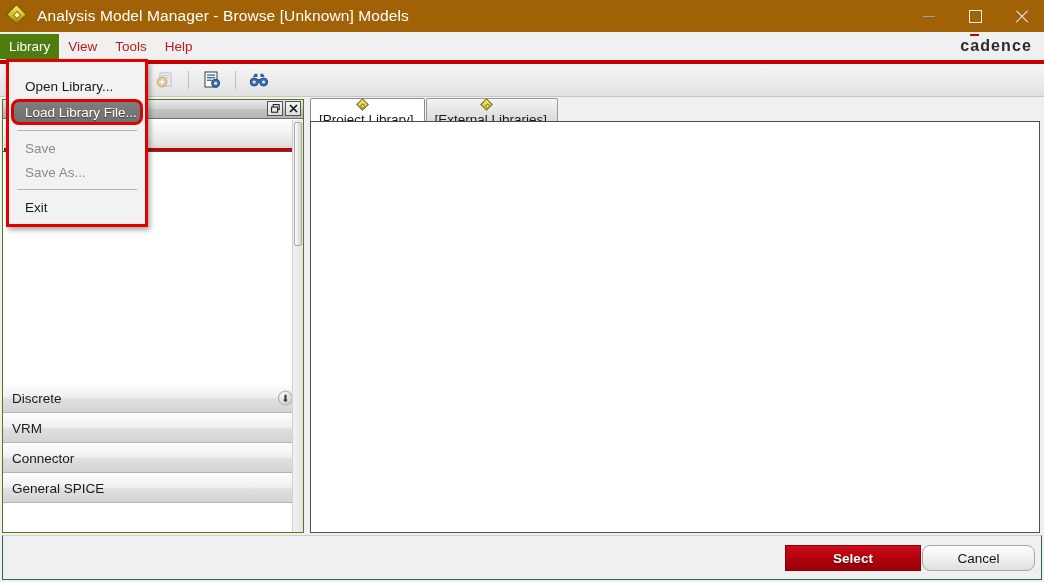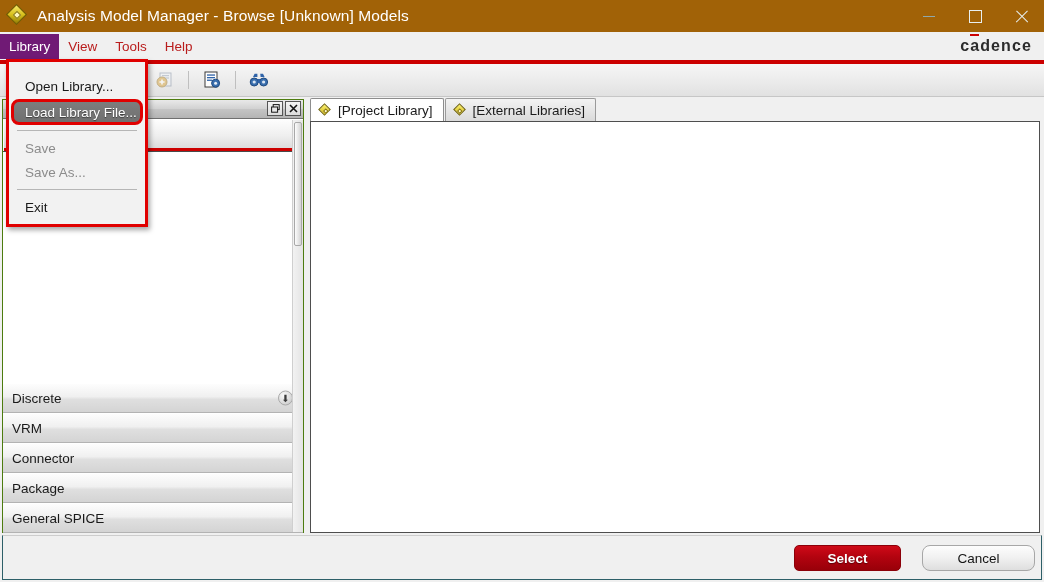--- a/index.html
+++ b/index.html
@@ -72,21 +72,21 @@
     width: 1044px; height: 28px;
     background: #f0f0f0;
     display: flex; align-items: center;
   }
   .menu-item {
     padding: 4px 9px;
     font-size: 13.5px;
     color: #b91c1c;
     line-height: 17px;
   }
-  .menu-item.active { background: #701a75; color: #ffffff; }
+  .menu-item.active { background: #4d7c0f; color: #ffffff; }
   .brand {
     position: absolute; right: 12px; top: 50%;
     transform: translateY(-50%);
     font-size: 16px; font-weight: bold;
     color: #2c2c2c;
     letter-spacing: 1.1px;
   }
   .brand .macron {
     position: relative;
   }
@@ -200,20 +200,21 @@
   .tab {
     height: 24px;
     display: flex; align-items: center;
     padding: 0 10px 0 8px;
     font-size: 13.5px;
     color: #1a1a1a;
     border: 1px solid #9a9a9a;
     border-bottom: none;
     border-radius: 2px 2px 0 0;
     margin-right: 1px;
+    flex-direction: column;
   }
   .tab.active { background: #ffffff; border-color: #8d8d8d; }
   .tab.inactive { background: linear-gradient(to bottom,#f3f3f3,#d9d9d9); }
   .tab-icon {
     width: 13px; height: 13px; margin-right: 6px;
     position: relative; flex: 0 0 auto;
   }
   .tab-icon .d {
     position: absolute; left: 1px; top: 1px; width: 9px; height: 9px;
     background: linear-gradient(135deg,#fbf06f,#d3bb17);
@@ -240,24 +241,24 @@
     border: 1px solid #2d5f68;
     border-top: 1px solid #cdcdcd;
   }
   .btn {
     position: absolute; top: 9px;
     height: 26px;
     display: flex; align-items: center; justify-content: center;
     font-size: 13.5px;
   }
   .btn-select {
-    right: 140px; width: 107px;
+    right: 120px; width: 136px;
     background: linear-gradient(to bottom,#cf0a18 0%, #b3030f 45%, #980009 100%);
     border: 1px solid #8b0009;
-    border-radius: 5px;
+    border-radius: 0;
     color: #ffffff; font-weight: bold;
     text-shadow: 0 1px 1px rgba(0,0,0,.45);
   }
   .btn-cancel {
     right: 6px; width: 113px;
     background: linear-gradient(to bottom,#fdfdfd 0%, #f1f1f1 48%, #dedede 100%);
     border: 1px solid #a7a7a7;
     border-radius: 8px;
     color: #141414;
   }
@@ -422,23 +423,20 @@
         <span>Discrete</span>
         <span class="acc-arrow">⬇</span>
       </div>
       <div class="acc-item">
         <span>VRM</span>
       </div>
       <div class="acc-item">
         <span>Connector</span>
       </div>
       <div class="acc-item">
-        <span>Package</span>
-      </div>
-      <div class="acc-item">
         <span>General SPICE</span>
       </div>
     </div>
     <div class="panel-vscroll">
       <div class="thumb"></div>
     </div>
   </div>
 
   <div class="tabstrip">
     <div class="tab active">

